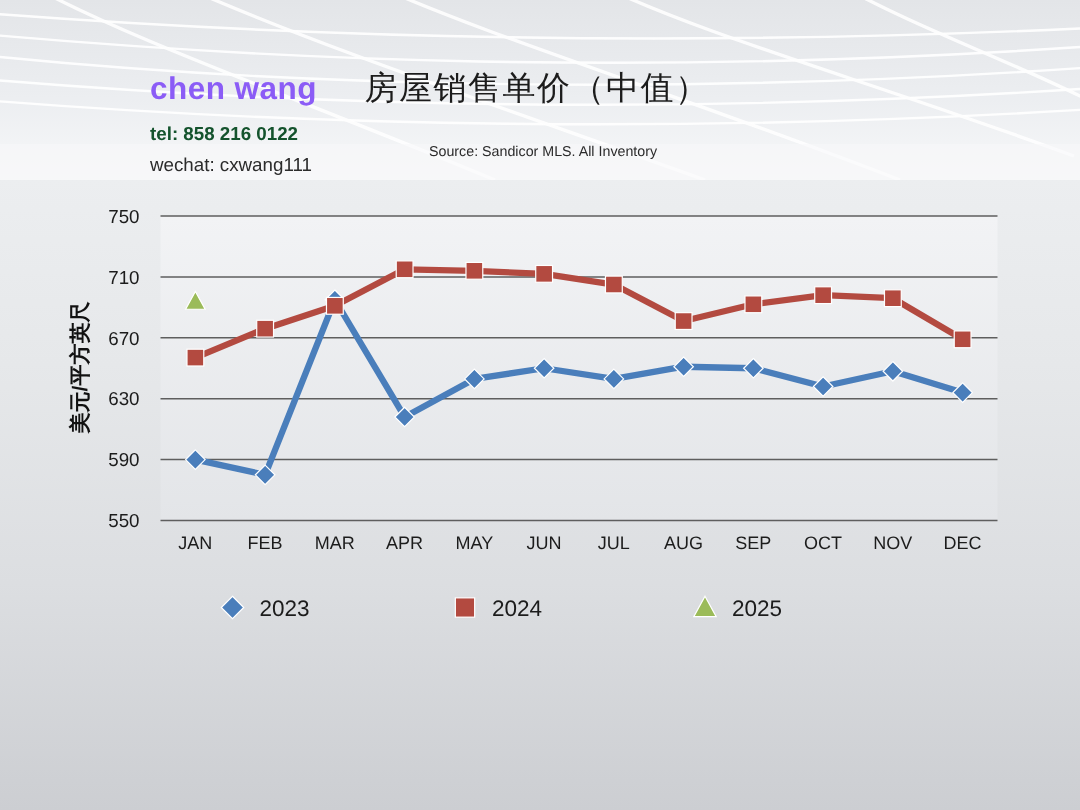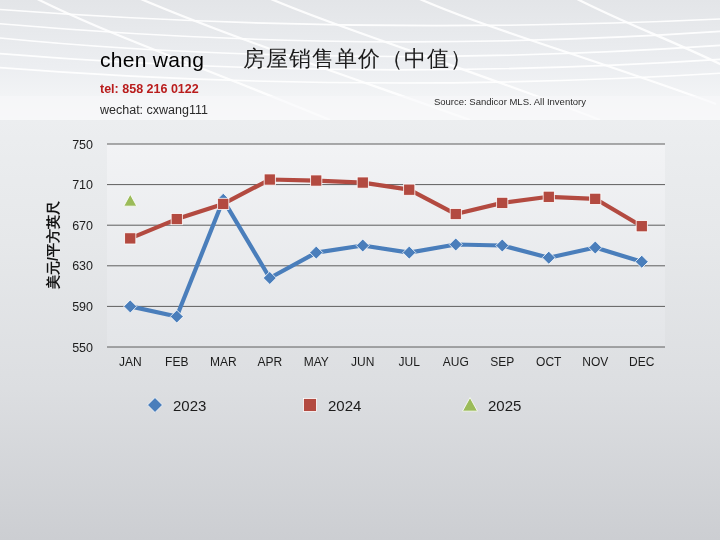--- a/index.html
+++ b/index.html
@@ -12,37 +12,37 @@
   }
   #slide { position:absolute; inset:0; }
 
   
   .deco { position:absolute; left:0; top:0; width:720px; height:120px; overflow:hidden; }
   .deco svg { display:block; }
 
   
   .hdr-name {
     position:absolute; left:100px; top:48px;
-    font-size:21px; font-weight:normal; color:#000000; letter-spacing:.3px;
+    font-size:21px; font-weight:bold; color:#8b5cf6; letter-spacing:.3px;
   }
   .hdr-tel {
     position:absolute; left:100px; top:82px;
-    font-size:12.5px; font-weight:bold; color:#b91c1c;text-align:right;
+    font-size:12.5px; font-weight:bold; color:#14532d;text-align:right;
   }
   .hdr-wechat {
     position:absolute; left:100px; top:103px;
     font-size:12.5px; font-weight:normal; color:#2b2b2b;
   }
   .hdr-title {
     position:absolute; left:243px; top:44px;
     font-size:22px; color:#1c1c1c; letter-spacing:1px;
   }
   .src {
     position:absolute; left:286px; top:96px;
-    width:300px; text-align:right;
+    width:300px; text-align:left;
     font-size:9.5px; line-height:11.5px; color:#2b2b2b;
   }
 
   
   #chart { position:absolute; left:0; top:0; width:720px; height:540px; }
   .plotbg { fill:url(#plotgrad); }
   .gridline { stroke:#5e5e5e; stroke-width:1; }
   .ytick, .xtick {
     font-family:"Liberation Sans", sans-serif;
     font-size:12.5px; fill:#1c1c1c;

